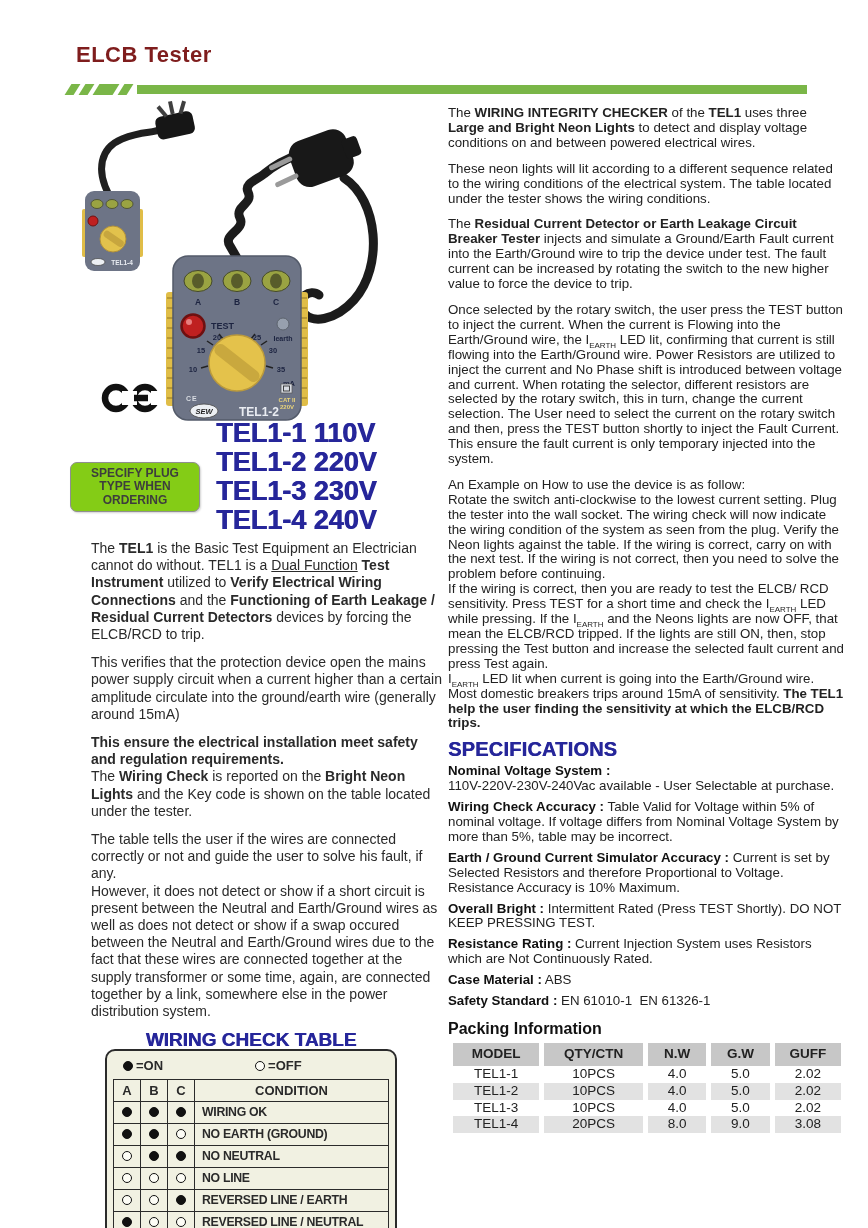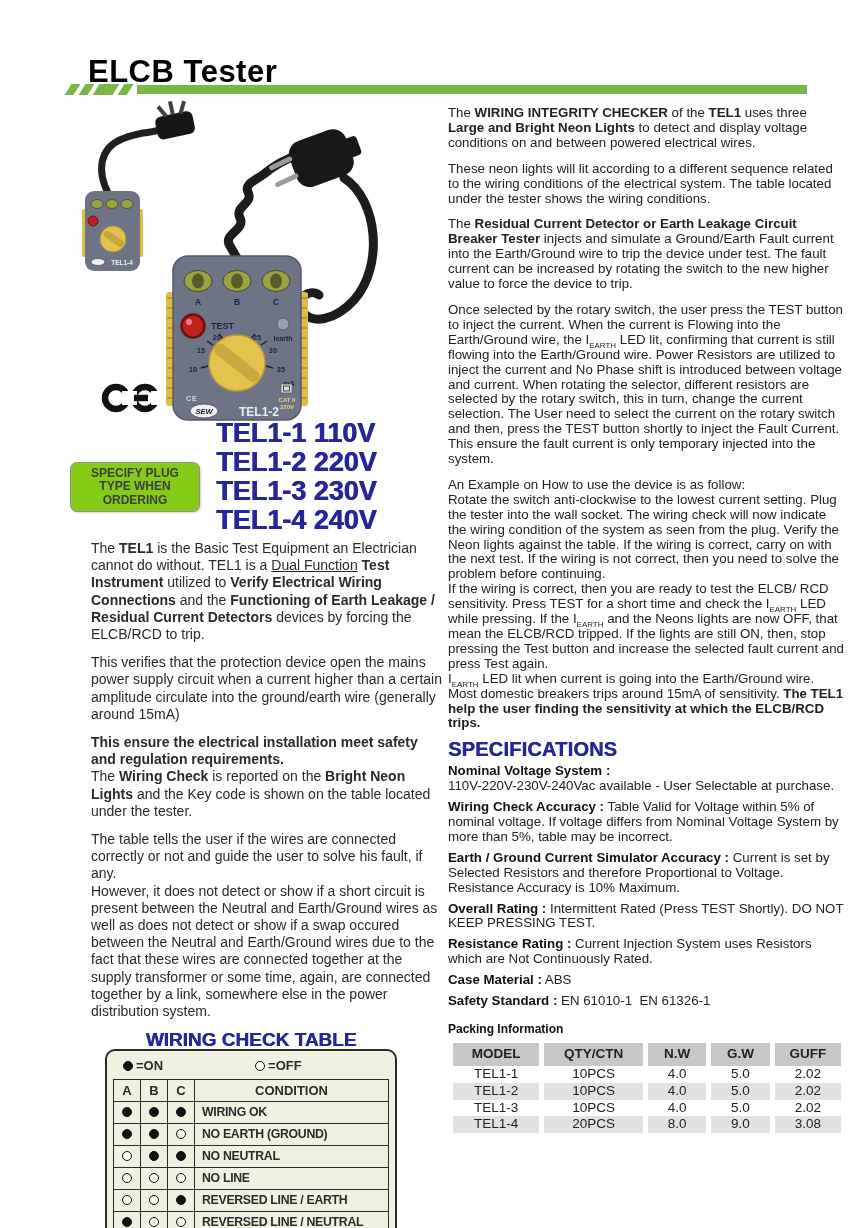--- a/index.html
+++ b/index.html
@@ -2,22 +2,22 @@
 <html><head>
 <meta charset="utf-8">
 <style>
   html,body{margin:0;padding:0;background:#ffffff;}
   .page{position:relative;width:868px;height:1228px;background:#fff;overflow:hidden;
         font-family:"Liberation Sans",sans-serif;color:#2a2a2a;}
   .b{font-weight:700;}
   .u{text-decoration:underline;}
   sub{font-size:0.6em;line-height:0;}
 
-  .title{position:absolute;left:76px;top:42px;margin:12px;font-size:31px;font-weight:700;
-         color:#000000;letter-spacing:0.5px;}
+  .title{position:absolute;left:76px;top:42px;margin:0;font-size:22px;font-weight:700;
+         color:#7f1d1d;letter-spacing:0.5px;}
   .rule{position:absolute;left:68px;top:84px;width:739px;height:11px;display:flex;}
   .slash{background:#7ab648;margin-right:5px;transform:skewX(-32deg);height:11px;}
   .s1,.s2,.s4{width:9px;} .s3{width:20px;}
   .bar{flex:1;background:#7ab648;height:9px;margin-top:1px;margin-left:2px;}
 
   .photo{position:absolute;left:60px;top:98px;width:385px;height:332px;}
 
   .order-box{position:absolute;left:70px;top:462px;width:128px;height:48px;
              border:1.5px solid #8f8f8f;border-radius:7px;background:#84cc16;
              display:flex;flex-direction:column;justify-content:center;text-align:center;
@@ -48,21 +48,21 @@
   .wfooter{text-align:center;font-weight:700;font-size:13.5px;padding:4px 0 2px;}
 
   .right-col{position:absolute;left:448px;top:106px;width:398px;font-size:13.3px;
              line-height:14.9px;color:#222;}
   .right-col p{margin:0 0 11px 0;}
   .spec-title{margin:2px 0 7px;font-size:20px;font-weight:700;color:#26269a;
               text-shadow:0.5px 0 0 currentColor;letter-spacing:0.2px;}
   .spec-item{margin-bottom:6px;}
   .spec-item strong{color:#111;}
   .spec-val{white-space:pre-wrap;}
-  .packing-title{margin:13px 0 6px;font-size:12px;font-weight:700;color:#111;}
+  .packing-title{margin:13px 0 6px;font-size:16px;font-weight:700;color:#111;}
   .packing{width:100%;border-collapse:separate;border-spacing:5px 0;font-size:13.5px;}
   .packing th{background:#c7c7c7;font-weight:700;padding:4px 0;}
   .packing td{text-align:center;padding:1px 0;}
   .packing tr.alt td{background:#e2e2e2;}
 </style>
 </head>
 <body>
 
 <div class="page">
 
@@ -274,21 +274,21 @@
     <p><span>These neon lights will lit according to a different sequence related to the wiring conditions of the electrical system. The table located under the tester shows the wiring conditions.</span></p>
     <p><span>The </span><span class="b">Residual Current Detector or Earth Leakage Circuit Breaker Tester</span><span> injects and simulate a Ground/Earth Fault current into the Earth/Ground wire to trip the device under test. The fault current can be increased by rotating the switch to the new higher value to force the device to trip.</span></p>
     <p><span>Once selected by the rotary switch, the user press the TEST button to inject the current. When the current is Flowing into the Earth/Ground wire, the I</span><sub>EARTH</sub><span> LED lit, confirming that current is still flowing into the Earth/Ground wire. Power Resistors are utilized to inject the current and No Phase shift is introduced between voltage and current. When rotating the selector, different resistors are selected by the rotary switch, this in turn, change the current selection. The User need to select the current on the rotary switch and then, press the TEST button shortly to inject the Fault Current. This ensure the fault current is only temporary injected into the system.</span></p>
     <p><span>An Example on How to use the device is as follow:</span><br><span>Rotate the switch anti-clockwise to the lowest current setting. Plug the tester into the wall socket. The wiring check will now indicate the wiring condition of the system as seen from the plug. Verify the Neon lights against the table. If the wiring is correct, carry on with the next test. If the wiring is not correct, then you need to solve the problem before continuing.</span><br><span>If the wiring is correct, then you are ready to test the ELCB/ RCD sensitivity. Press TEST for a short time and check the I</span><sub>EARTH</sub><span> LED while pressing. If the I</span><sub>EARTH</sub><span> and the Neons lights are now OFF, that mean the ELCB/RCD tripped. If the lights are still ON, then, stop pressing the Test button and increase the selected fault current and press Test again.</span><br><span>I</span><sub>EARTH</sub><span> LED lit when current is going into the Earth/Ground wire. Most domestic breakers trips around 15mA of sensitivity. </span><span class="b">The TEL1 help the user finding the sensitivity at which the ELCB/RCD trips.</span></p>
 
     <h2 class="spec-title">SPECIFICATIONS</h2>
     <div id="specs">
         <div class="spec-item"><strong>Nominal Voltage System :</strong><br><span class="spec-val">110V-220V-230V-240Vac available - User Selectable at purchase.</span></div>
         <div class="spec-item"><strong>Wiring Check Accuracy :</strong> <span class="spec-val">Table Valid for Voltage within 5% of nominal voltage. If voltage differs from Nominal Voltage System by more than 5%, table may be incorrect.</span></div>
         <div class="spec-item"><strong>Earth / Ground Current Simulator Accuracy :</strong> <span class="spec-val">Current is set by Selected Resistors and therefore Proportional to Voltage. Resistance Accuracy is 10% Maximum.</span></div>
-        <div class="spec-item"><strong>Overall Rating :</strong> <span class="spec-val">Intermittent Rated (Press TEST Shortly). DO NOT KEEP PRESSING TEST.</span></div>
+        <div class="spec-item"><strong>Overall Bright :</strong> <span class="spec-val">Intermittent Rated (Press TEST Shortly). DO NOT KEEP PRESSING TEST.</span></div>
         <div class="spec-item"><strong>Resistance Rating :</strong> <span class="spec-val">Current Injection System uses Resistors which are Not Continuously Rated.</span></div>
         <div class="spec-item"><strong>Case Material :</strong> <span class="spec-val">ABS</span></div>
         <div class="spec-item"><strong>Safety Standard :</strong> <span class="spec-val">EN 61010-1  EN 61326-1</span></div>
       </div>
 
     <h3 class="packing-title">Packing Information</h3>
     <table class="packing">
       <colgroup>
           <col style="width:86px">
           <col style="width:98px">

